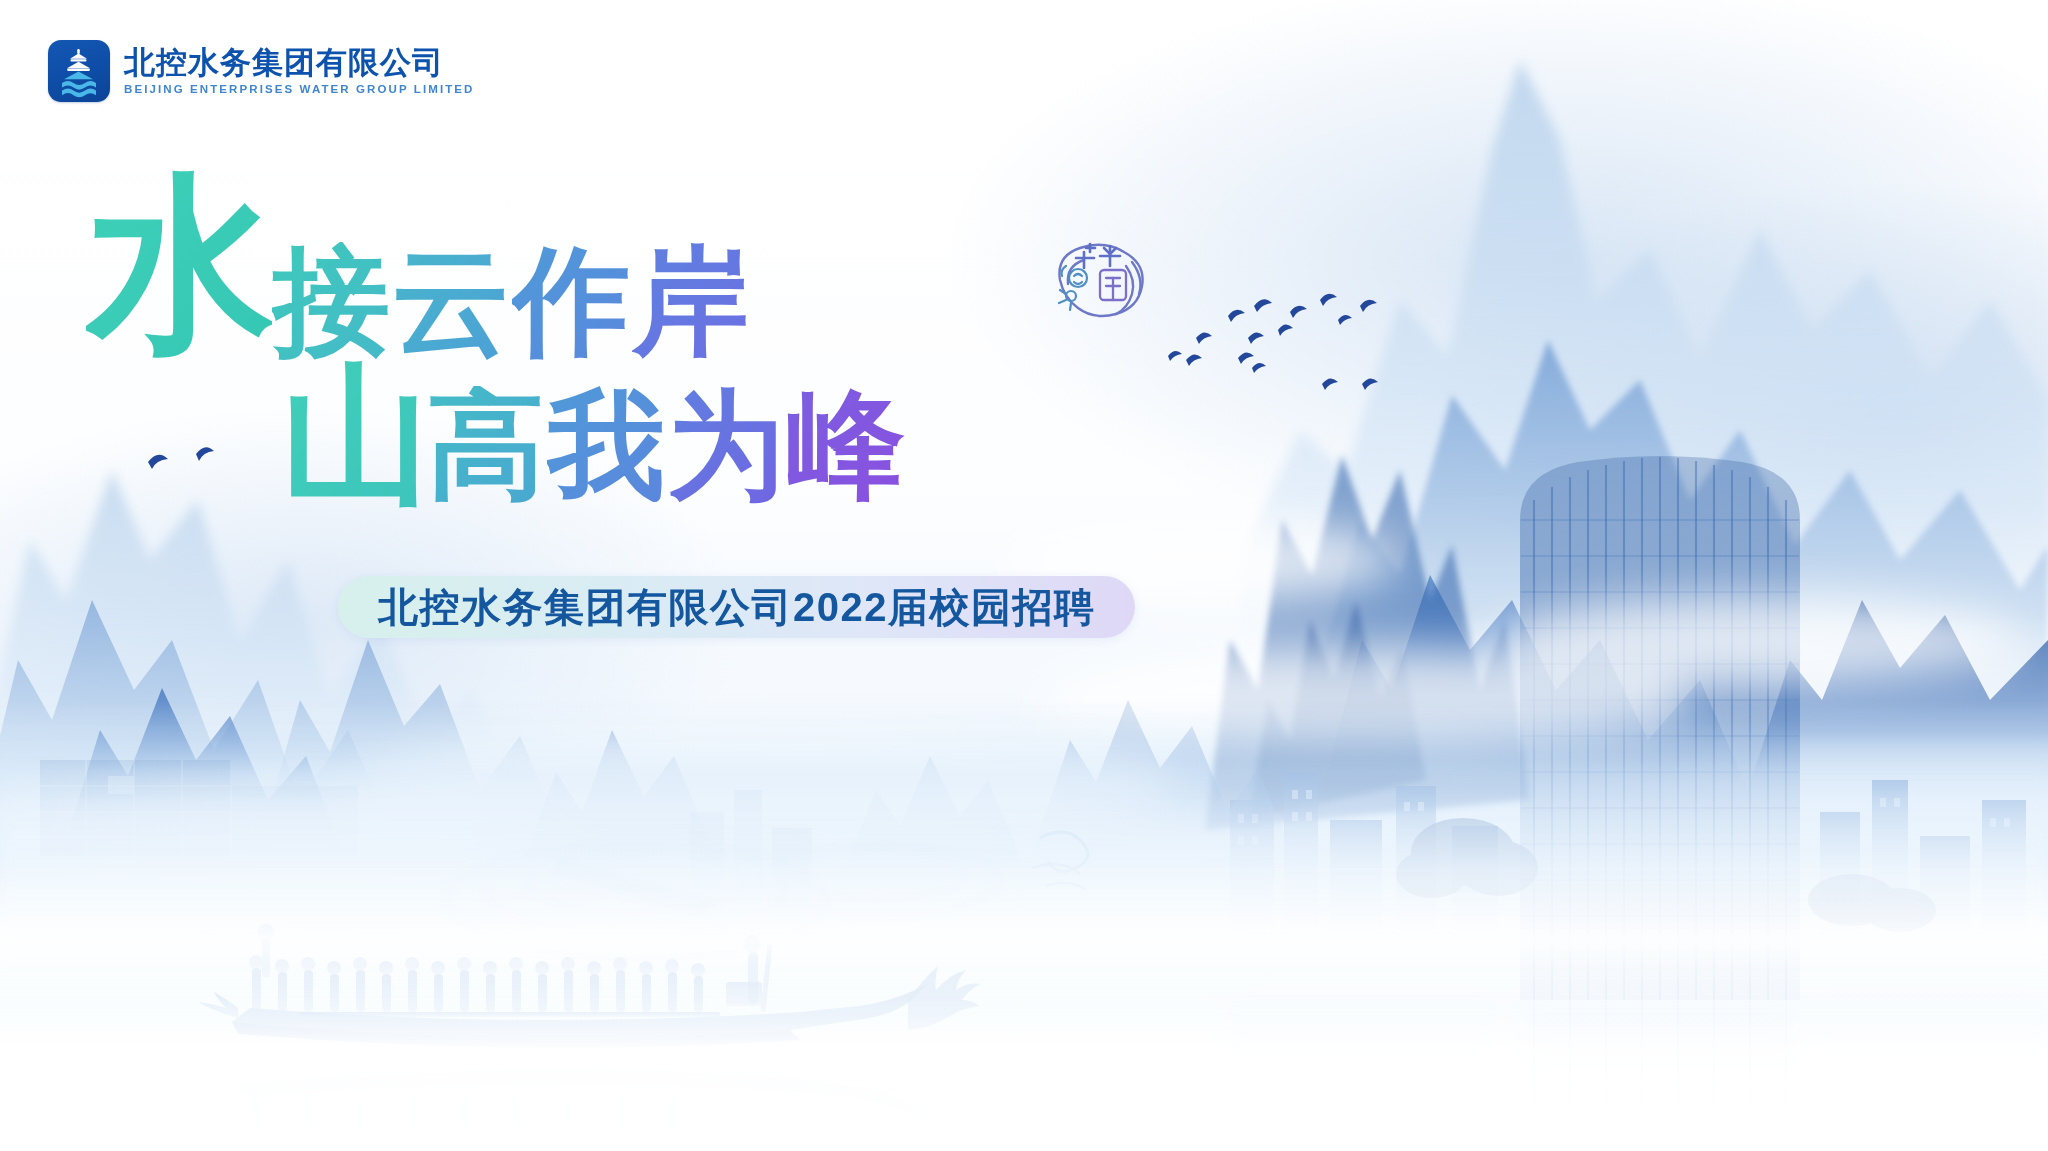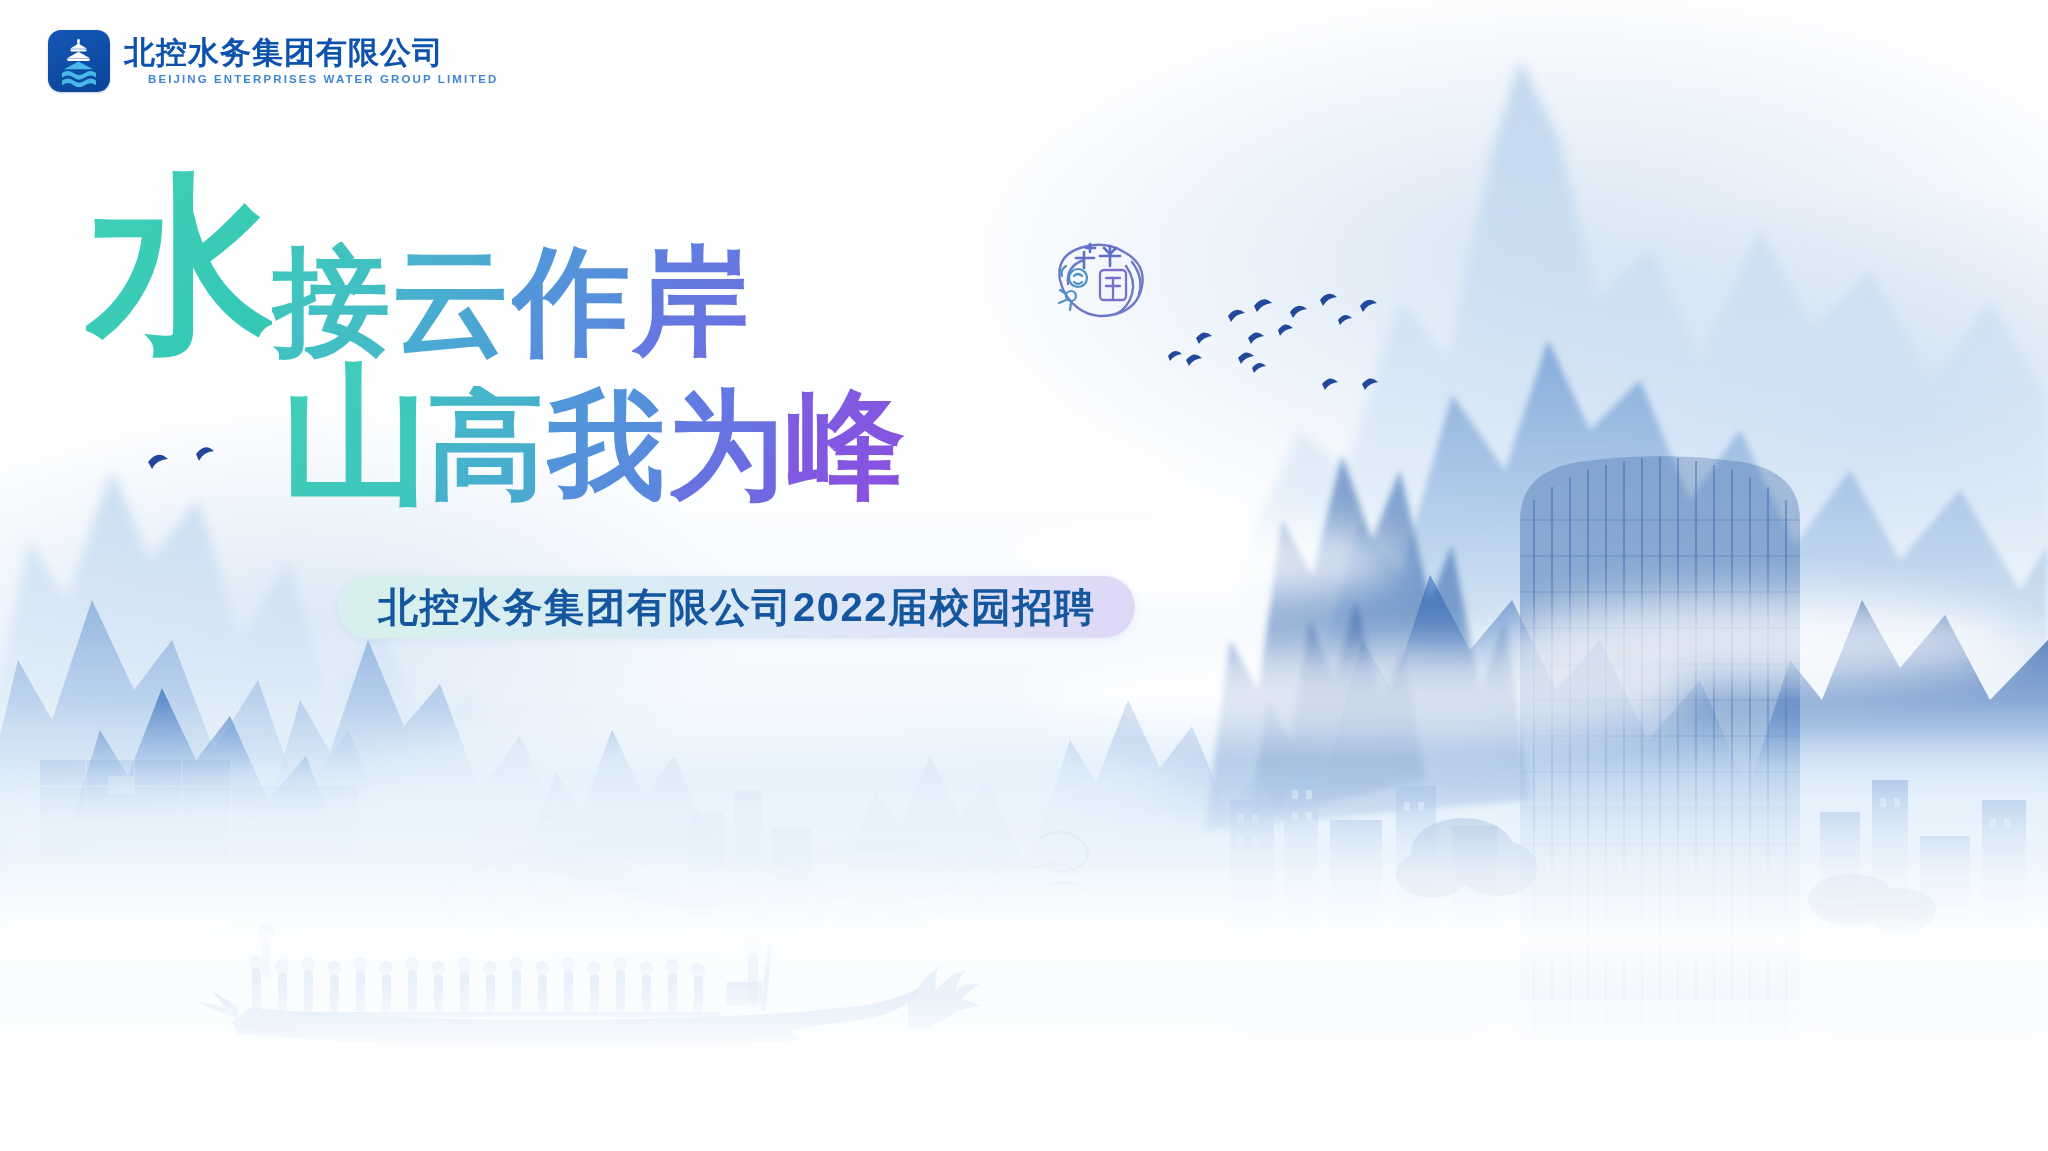--- a/index.html
+++ b/index.html
@@ -43,21 +43,21 @@
   .mist-low{
     position:absolute; left:0; top:760px; width:2048px; height:200px;
     background:linear-gradient(180deg, rgba(255,255,255,0) 0%, rgba(255,255,255,.80) 55%, rgba(255,255,255,.25) 100%);
     filter: blur(6px);
   }
 
   svg.scene { position:absolute; left:0; top:0; width:2048px; height:1151px; }
 
   
   .logo-block{
-    position:absolute; left:48px; top:30px;
+    position:absolute; left:48px; top:40px;
     display:flex; align-items:center; gap:14px;
     z-index: 20;
   }
   .logo-mark{
     width:62px; height:62px; border-radius:13px;
     background:linear-gradient(160deg,#1357b4 0%,#0e4da6 55%,#0b4396 100%);
     position:relative; flex:0 0 auto;
     box-shadow:0 1px 2px rgba(12,60,130,.25);
   }
   .logo-mark svg{ position:absolute; left:0; top:0; }
@@ -65,21 +65,20 @@
   .logo-cn{
     font-size:31px; font-weight:700; letter-spacing:1px; line-height:1.05;
     color:#0d52ad;
     font-family:"Liberation Sans","DejaVu Sans",sans-serif;
   }
   .logo-en{
     margin-top:3px;
     font-size:11.5px; font-weight:700; letter-spacing:2.1px;
     color:#3f86cf;
     font-family:"Liberation Sans","DejaVu Sans",sans-serif;
-    margin-left:24px;
   }
 
   
   .headline{
     position:absolute; left:86px; top:170px; z-index:15;
     width:1100px;
   }
   .hl-row{ display:flex; align-items:flex-end; white-space:nowrap; }
   .hl-row1{ margin-left:0px; }
   .hl-row2{ margin-left:195px; margin-top:-6px; }

